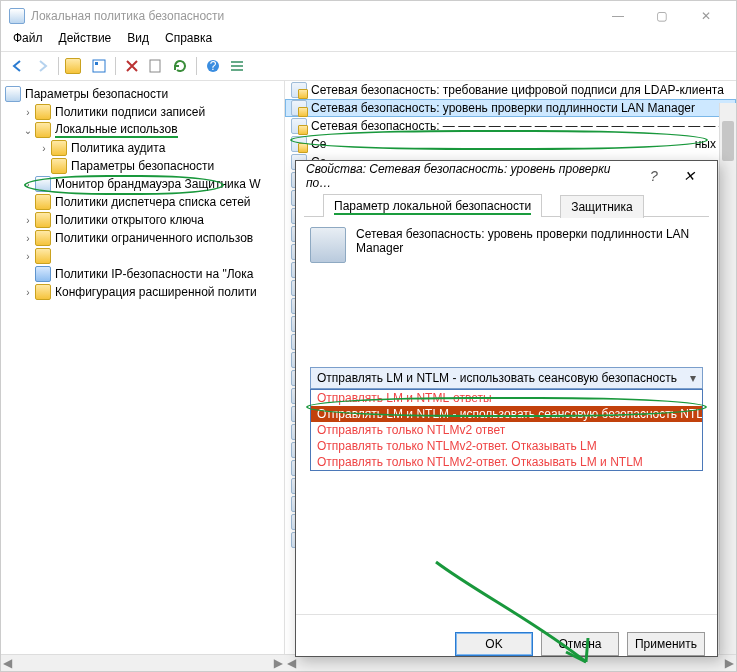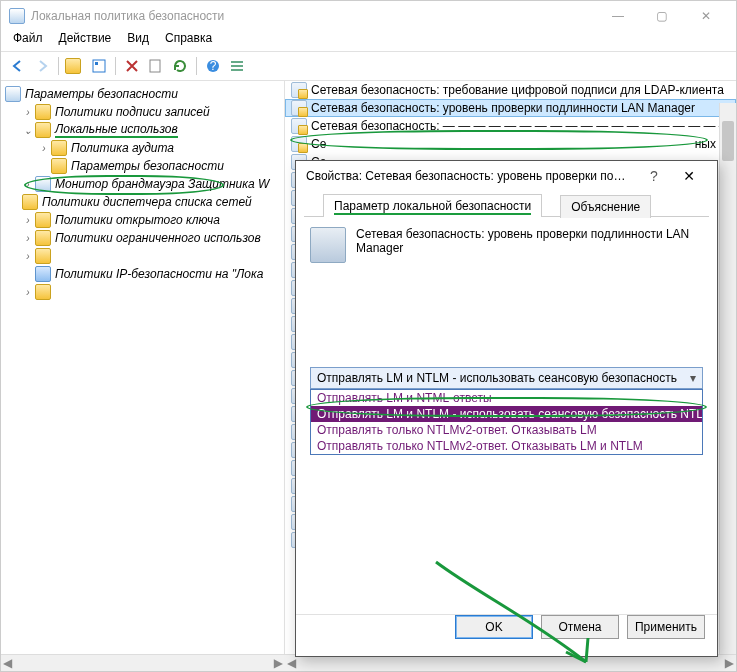--- a/index.html
+++ b/index.html
@@ -10,21 +10,21 @@
   .titlebar .t-text { flex: 1; font-size: 12px; color: #999; }
   .title-btns { display: flex; }
   .title-btns div { width: 44px; height: 28px; display:flex; align-items:center; justify-content:center; color:#999; }
   .menubar { height: 20px; display: flex; gap: 16px; padding: 0 12px; }
   .menubar span { color: #000; }
   .toolbar { height: 30px; border-top: 1px solid #e1e1e1; border-bottom: 1px solid #e1e1e1; display:flex; align-items:center; padding: 0 6px; gap:2px; }
   .tool { width: 22px; height: 22px; display:flex; align-items:center; justify-content:center; }
   .tool.sep { width:1px; background:#ccc; margin:0 3px; height:18px; }
   .body { flex:1; display:flex; min-height:0; }
   .tree-pane { width: 284px; border-right: 1px solid #e1e1e1; overflow:auto; padding: 4px 0; }
-  .tree-row { display:flex; align-items:center; height:18px; white-space:nowrap; padding-right:6px;font-style:italic; }
+  .tree-row { display:flex; align-items:center; height:18px; white-space:nowrap; padding-right:6px; }
   .exp { width:14px; text-align:center; color:#666; font-size:10px; }
   .icn { width:16px; height:16px; margin-right:4px; flex:none; }
   .folder { background: linear-gradient(#ffe9a6,#f5c33b); border:1px solid #caa21f; border-radius:2px; }
   .conf { background: linear-gradient(#d6e8ff,#8fbef0); border:1px solid #5e94cd; border-radius:2px; }
   .shield { background: linear-gradient(#fff,#bcd6ef); border:1px solid #7aa6d5; border-radius:2px; }
   .tree-label { color:#000; }
   .under { border-bottom:2px solid #1a9c3d; }
 
   .list-pane { flex:1; display:flex; flex-direction:column; min-width:0; position:relative; }
   .list-header { height:22px; border-bottom:1px solid #e1e1e1; padding:4px 6px; color:#333; }
@@ -33,36 +33,36 @@
   .list-row.sel { background:#cde8ff; border:1px solid #7ab7e8; padding:0 5px; }
   .pol-icon { width:16px; height:16px; margin-right:4px; background: linear-gradient(#eef4fb,#d6e5f5); border:1px solid #9fbcd8; border-radius:2px; flex:none; position:relative; }
   .pol-icon::after { content:""; position:absolute; right:-2px; bottom:-2px; width:8px; height:8px; background:linear-gradient(#ffe9a6,#f5c33b); border:1px solid #caa21f; border-radius:1px; }
   .list-row span.txt { color:#000; }
   .vsb { position:absolute; right:0; top:22px; bottom:0; width:17px; background:#f0f0f0; border-left:1px solid #ddd; }
   .vsb .thumb { position:absolute; left:2px; right:2px; top:18px; height:40px; background:#c6c6c6; border-radius:2px; }
   .hsb-l { height:17px; background:#f0f0f0; border-top:1px solid #ddd; display:flex; align-items:center; justify-content:space-between; padding:0 2px; color:#888; font-size:9px; }
 
   
   .dialog { position:absolute; left:295px; top:160px; width:423px; height:497px; background:#fff; border:1px solid #555; box-shadow: 4px 4px 14px rgba(0,0,0,.25); display:flex; flex-direction:column; }
-  .dlg-title { height:30px; display:flex; align-items:center; padding:0 8px 0 10px; }
+  .dlg-title { height:30px; display:flex; align-items:center; padding:0 8px 0 10px;font-style:italic; }
   .dlg-title .t { flex:1; color:#000; }
   .dlg-title .h { width:30px; text-align:center; color:#555; font-size:14px; }
   .dlg-title .x { width:40px; text-align:center; color:#000; font-size:14px; }
   .tabs { display:flex; border-bottom:1px solid #ccc; margin: 2px 8px 0 8px; }
   .tab { padding:4px 10px; border:1px solid #ccc; border-bottom:none; background:#fff; margin-right:-1px; position:relative; top:1px;margin-left:19px; }
   .tab.inactive { background:#f3f3f3; top:2px; }
   .dlg-body { flex:1; padding:10px 14px; position:relative; }
   .srv-icon { width:36px; height:36px; background:linear-gradient(#e8eef4,#b9cadd); border:1px solid #8ea9c2; float:left; margin-right:10px; border-radius:2px; }
   .desc { overflow:hidden; color:#000; }
   .combo { position:absolute; left:14px; top:150px; right:14px; height:22px; border:1px solid #7a9ecb; background:#e8f0fb; display:flex; align-items:center; padding:0 20px 0 6px; color:#000; }
   .combo::after { content:"▾"; position:absolute; right:6px; color:#555; }
   .drop { position:absolute; left:14px; top:172px; right:14px; border:1px solid #4b78b8; background:#fff; }
-  .drop div { padding:1px 6px; color:#701a75; white-space:nowrap; overflow:hidden; }
-  .drop div.hi { background:#701a75; color:#fff; }
-  .dlg-btns { height:42px; border-top:1px solid #e1e1e1; display:flex; justify-content:flex-end; align-items:flex-start; gap:8px; padding:0 12px; }
+  .drop div { padding:1px 6px; color:#ef4444; white-space:nowrap; overflow:hidden; }
+  .drop div.hi { background:#c2410c; color:#fff; }
+  .dlg-btns { height:42px; border-top:1px solid #e1e1e1; display:flex; justify-content:flex-end; align-items:flex-end; gap:8px; padding:0 12px; }
   .btn { min-width:78px; height:24px; border:1px solid #999; background:#efefef; display:flex; align-items:center; justify-content:center; }
   .btn.primary { border:1px solid #2a7bd1; box-shadow: inset 0 0 0 1px #7fb7ef; }
 
   .arrow { position:absolute; pointer-events:none; }
   .ellipse { position:absolute; border:2px solid #19983c; border-radius:50%/60%; pointer-events:none; }
 </style>
 </head>
 <body>
 
 <div class="window">
@@ -161,21 +161,21 @@
         <div class="tree-row" style="padding-left: 36px;">
           <span class="exp"></span>
           <span class="icn folder"></span>
           <span class="tree-label">Параметры безопасности</span>
         </div>
         <div class="tree-row" style="padding-left: 20px;">
           <span class="exp">›</span>
           <span class="icn shield"></span>
           <span class="tree-label">Монитор брандмауэра Защитника W</span>
         </div>
-        <div class="tree-row" style="padding-left: 7px; text-align: center;">
+        <div class="tree-row" style="padding-left: 20px; text-align: center;">
           <span class="exp"></span>
           <span class="icn folder"></span>
           <span class="tree-label">Политики диспетчера списка сетей</span>
         </div>
         <div class="tree-row" style="padding-left: 20px;">
           <span class="exp">›</span>
           <span class="icn folder"></span>
           <span class="tree-label">Политики открытого ключа</span>
         </div>
         <div class="tree-row" style="padding-left: 20px;">
@@ -188,20 +188,21 @@
           <span class="icn folder"></span>
         </div>
         <div class="tree-row" style="padding-left: 20px;">
           <span class="exp"></span>
           <span class="icn conf"></span>
           <span class="tree-label">Политики IP-безопасности на "Лока</span>
         </div>
         <div class="tree-row" style="padding-left: 20px;">
           <span class="exp">›</span>
           <span class="icn folder"></span>
+          <span class="tree-label">Конфигурация расширенной полити</span>
         </div>
       </div>
 
     <div class="list-pane">
       <div class="list" id="list">
           <div class="list-row">
             <span class="pol-icon"></span>
             <span class="txt">Сетевая безопасность: требование цифровой подписи для LDAP-клиента</span>
           </div>
           <div class="list-row sel">
@@ -349,30 +350,31 @@
 <div class="ellipse" style="left:290px; top:130px; width:418px; height:20px;"></div>
 
 <div class="dialog">
   <div class="dlg-title">
     <span class="t">Свойства: Сетевая безопасность: уровень проверки по…</span>
     <span class="h">?</span>
     <span class="x">✕</span>
   </div>
   <div class="tabs">
     <div class="tab"><span class="under">Параметр локальной безопасности</span></div>
-    <div class="tab inactive">Объяснение</div>
+    <div class="tab inactive">Защитника</div>
   </div>
   <div class="dlg-body">
     <div class="srv-icon"></div>
     <div class="desc">Сетевая безопасность: уровень проверки подлинности LAN Manager</div>
 
     <div class="combo">Отправлять LM и NTLM - использовать сеансовую безопасность</div>
     <div class="drop" id="drop">
         <div>Отправлять LM и NTML-ответы</div>
         <div class="hi">Отправлять LM и NTLM - использовать сеансовую безопасность NTL</div>
+        <div>Отправлять только NTLMv2 ответ</div>
         <div>Отправлять только NTLMv2-ответ. Отказывать LM</div>
         <div>Отправлять только NTLMv2-ответ. Отказывать LM и NTLM</div>
       </div>
 
     <div class="ellipse" style="left:10px; top:180px; right:10px; width:auto; height:20px;"></div>
 
     <svg class="arrow" style="left:120px; top:335px;" width="220" height="130">
       <path d="M20 10 C 60 40, 120 70, 170 110" fill="none" stroke="#19983c" stroke-width="3"></path>
       <path d="M170 110 L150 100 M170 110 L172 86" fill="none" stroke="#19983c" stroke-width="3"></path>
     </svg>

